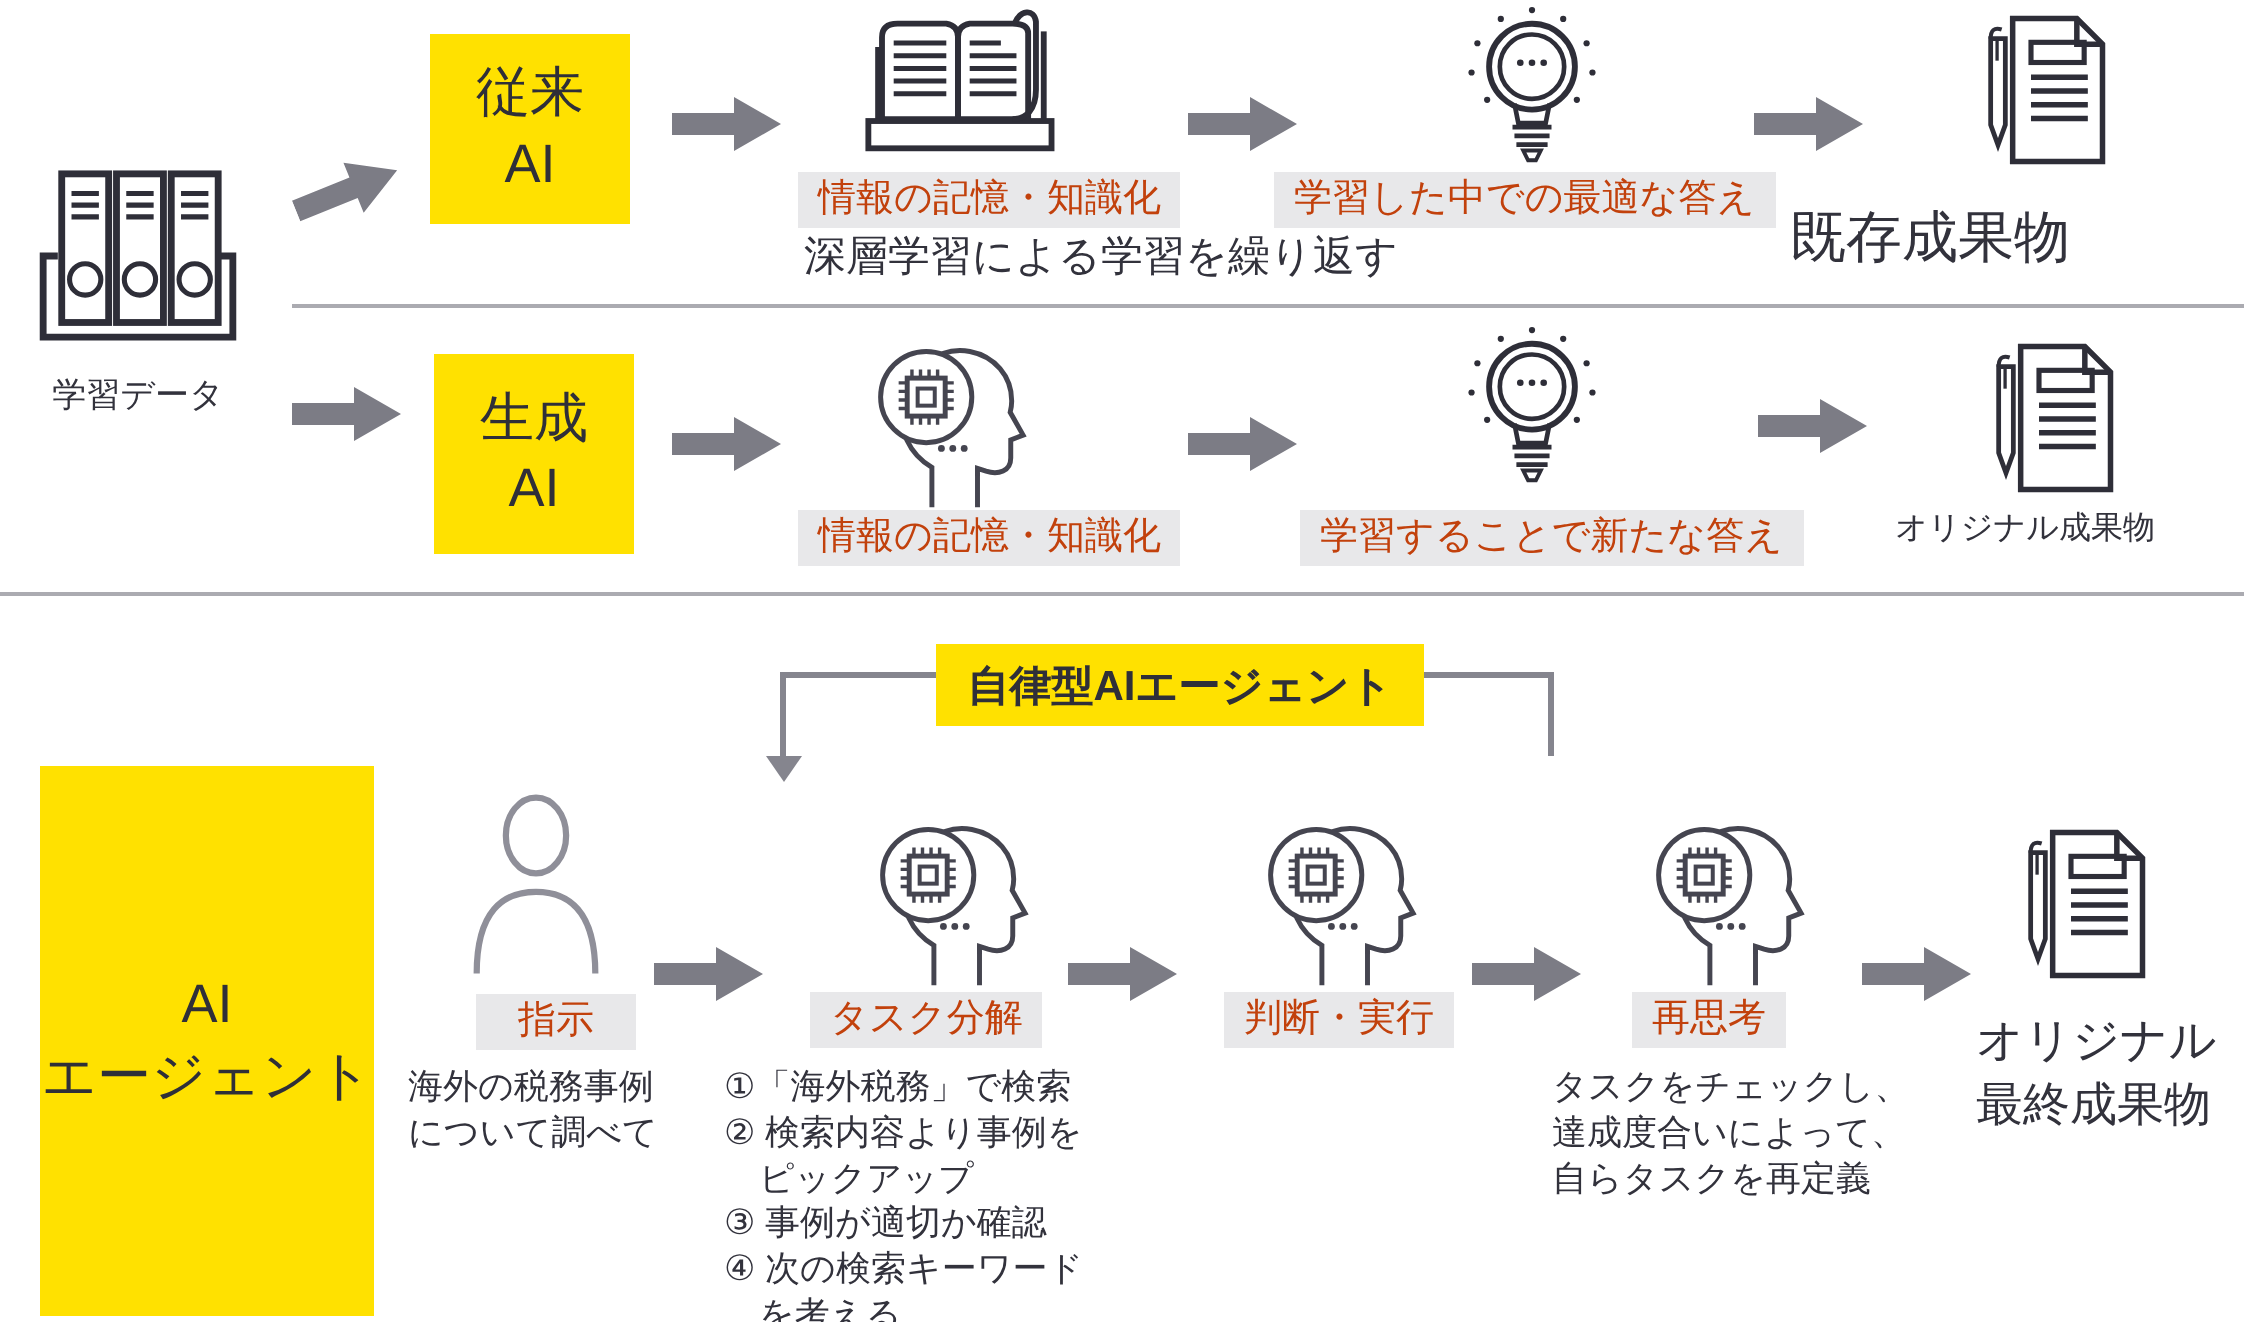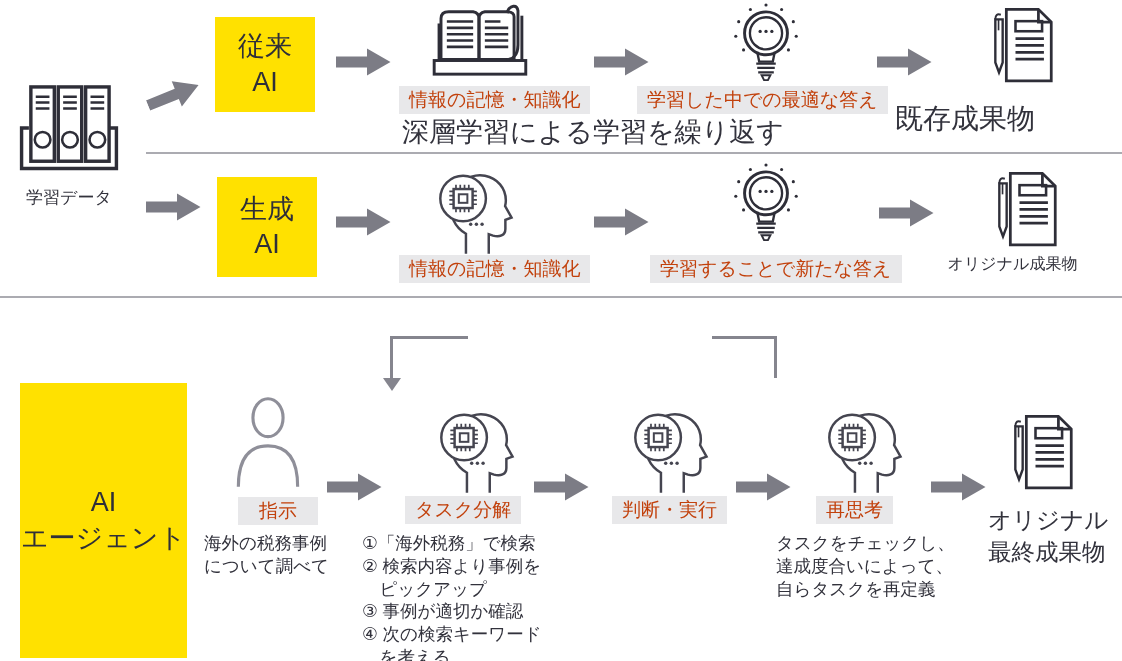--- a/index.html
+++ b/index.html
@@ -168,21 +168,21 @@
 
   <svg class="icon" style="left:877px;top:47px" width="56" height="30">
       <use href="#sym-arrow"></use>
     </svg>
 
   <svg class="icon" style="left:988px;top:6px" width="66" height="78">
       <use href="#sym-doc"></use>
     </svg>
   <div class="cap" style="left:895px;top:100px;width:195px;text-align:left;font-size:28px">既存成果物</div>
 
-  <div class="cap" style="left:402px;top:114px;font-size:27px">深層学習による学習を繰り返す</div>
+  <div class="cap" style="left:402px;top:114px;font-size:21px">深層学習による学習を繰り返す</div>
 
   <div class="hline" style="left:146px;top:152px;width:976px"></div>
 
   <svg class="icon" style="left:146px;top:192px" width="56" height="30">
       <use href="#sym-arrow"></use>
     </svg>
 
   <div class="ybox" style="left:217px;top:177px;width:100px;height:100px">生成
 AI</div>
 
@@ -211,20 +211,21 @@
   <svg class="icon" style="left:992px;top:170px" width="66" height="78">
       <use href="#sym-doc"></use>
     </svg>
   <div class="cap" style="left:905px;top:254px;width:215px;text-align:center;font-size:16px">オリジナル成果物</div>
 
   <div class="hline" style="left:0;top:296px;width:1122px"></div>
 
   <div class="ybox" style="left:20px;top:383px;width:167px;height:275px;font-size:27px">AI
 エージェント</div>
 
+  <div class="banner" style="left:468px;top:322px;width:244px;height:41px">自律型AIエージェント</div>
   <div class="bar" style="left:390px;top:336px;width:78px;height:3px"></div>
   <div class="bar" style="left:712px;top:336px;width:65px;height:3px"></div>
   <div class="bar" style="left:390px;top:336px;width:3px;height:44px"></div>
   <div class="tri-down" style="left:383px;top:378px"></div>
   <div class="bar" style="left:774px;top:336px;width:3px;height:42px"></div>
 
   <svg class="icon" style="left:233px;top:397px" width="70" height="92">
       <use href="#sym-person"></use>
     </svg>
   <div class="glabel" style="left:238px;top:497px;padding:2px 21px">指示</div>

